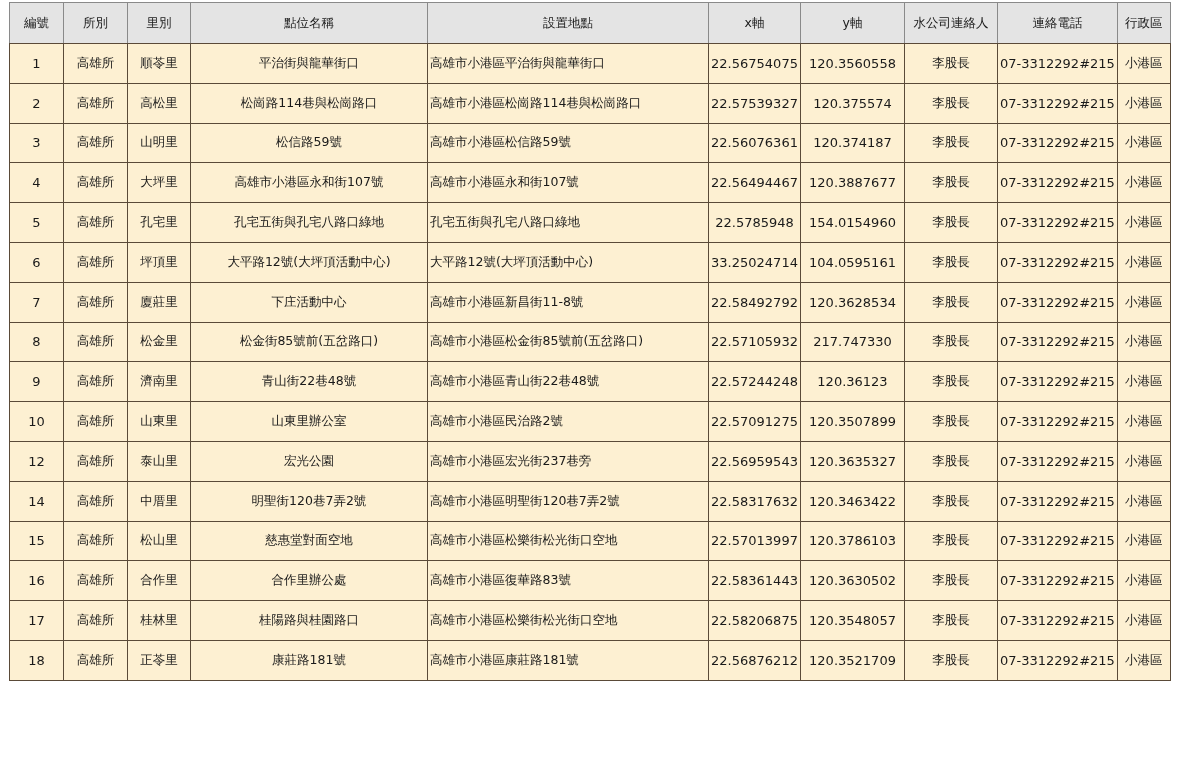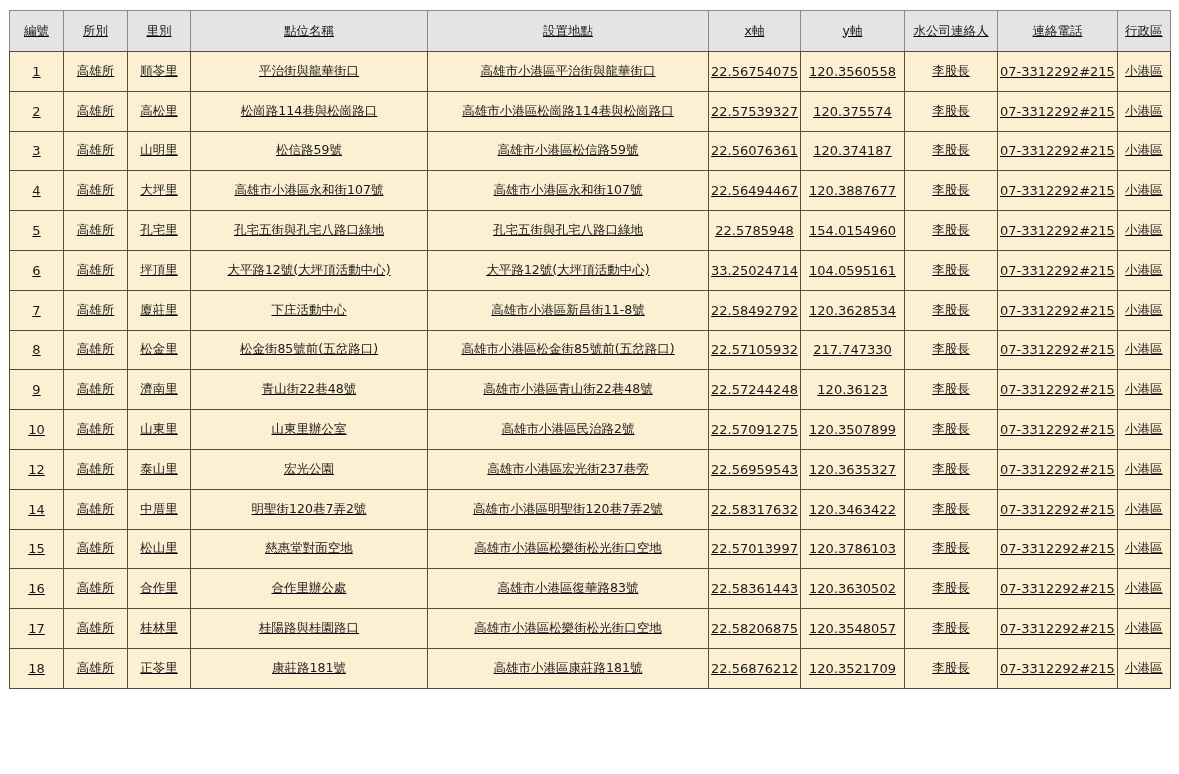--- a/index.html
+++ b/index.html
@@ -6,22 +6,21 @@
       margin: 0;
       padding: 0;
       background: #ffffff;
       width: 1179px;
       height: 774px;
       overflow: hidden;
     }
     .wrap {
       position: absolute;
       left: 9px;
-      top: 10px;
-      text-decoration: underline;
+      top: 2px;
     }
     table {
       border-collapse: collapse;
       table-layout: fixed;
       font-family: "DejaVu Sans", "Liberation Sans", sans-serif;
       font-size: 12.5px;
       color: #1a1a1a;
     }
     th, td {
       border: 1px solid #5a4a38;
@@ -36,21 +35,21 @@
       height: 40px;
       font-weight: normal;
       font-size: 12.5px;
       border-color: #8a8a8a;
       border-bottom: 1px solid #5a4a38;
     }
     td {
       background: #fdf0d2;
       height: 38.8px;
     }
-    td.left { text-align: center; padding-left: 2px; }
+    td.left { text-align: left; padding-left: 2px; }
     td.num { font-size: 13px; }
   </style>
 </head>
 <body>
 
 <div class="wrap">
   <table>
     <colgroup>
       <col style="width:54px">
       <col style="width:64px">

